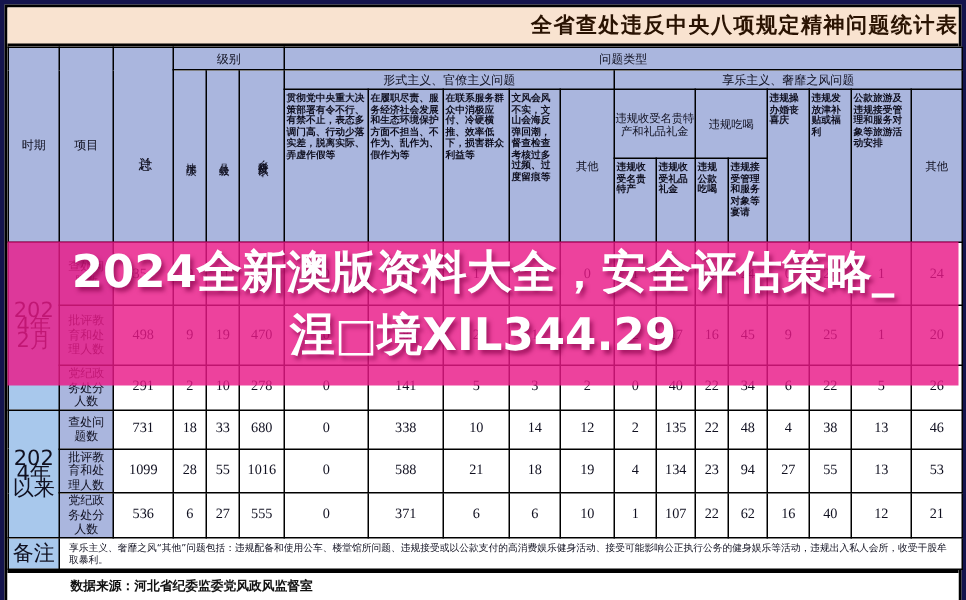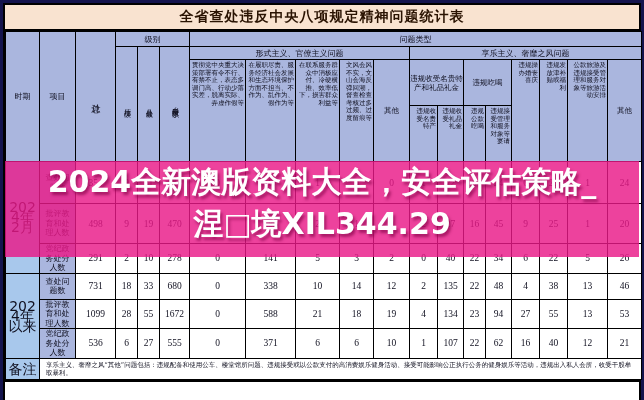--- a/index.html
+++ b/index.html
@@ -1,25 +1,25 @@
 <!DOCTYPE html>
 <html><head>
 <meta charset="utf-8">
 <style>
   html,body{margin:0;padding:0;}
   body{background:#14144d;font-family:"DejaVu Sans","Liberation Sans",sans-serif;}
   .stage{position:relative;width:644px;height:400px;background:#14144d;overflow:hidden;box-sizing:border-box;padding:3px;}
   .frame{border:2px solid #000;background:#fff;}
-  .titlebar{height:24px;background:#f9e3d0;border-bottom:2px solid #000;display:flex;align-items:center;justify-content:center;}
+  .titlebar{height:24px;background:#f9e3d0;border-bottom:2px solid #000;display:flex;align-items:center;justify-content:flex-end;}
   .titlebar .t{font-size:14px;font-weight:bold;color:#2a1302;letter-spacing:1px;}
   table{border-collapse:collapse;width:100%;table-layout:fixed;background:#fff;}
   td,th{border:1px solid #000;text-align:center;vertical-align:middle;padding:0;color:#101020;overflow:hidden;}
   th{background:#aab6de;font-weight:normal;font-size:7.5px;line-height:9px;}
   th.g{font-size:8px;}
-  th.lt{font-size:6.5px;line-height:7.5px;text-align:right;vertical-align:top;padding:2px 1px;word-break:break-all;}
+  th.lt{font-size:6.5px;line-height:7.5px;text-align:left;vertical-align:top;padding:2px 1px;word-break:break-all;font-weight:bold;}
   th.vh{writing-mode:vertical-rl;text-orientation:upright;font-size:7px;letter-spacing:1px;}
   th.vt{writing-mode:vertical-rl;text-orientation:upright;font-size:9px;}
   .rA{height:15px;}.rB{height:13px;margin-left:44px;}.rC{height:46px;}.rD{height:56px;}
   .r0{height:42px;}.r1{height:40px;}.r2{height:28px;}.r3{height:26px;}.r4{height:28px;}.r5{height:26px;}
   .rN{height:20px;}
   td.num{font-family:"Liberation Serif","DejaVu Serif",serif;font-size:9.5px;background:#fff;}
   td.pcell{background:#a8c8ec;font-size:14px;line-height:10px;word-break:break-all;padding:0 2px;}
   td.icell{background:#aab6de;font-size:8px;line-height:9.5px;word-break:break-all;padding:0 2px;}
   td.note{font-size:6.5px;line-height:8px;text-align:left;padding:2px 6px;word-break:break-all;background:#fff;}
   .footerbar{height:18px;background:#fff;border-top:2px solid #000;display:flex;align-items:center;justify-content:space-between;font-size:8.5px;font-weight:bold;color:#111;}
@@ -175,21 +175,21 @@
         <td class="num">4</td>
         <td class="num">38</td>
         <td class="num">13</td>
         <td class="num">46</td>
       </tr>
       <tr class="r4">
         <td class="icell">批评教育和处理人数</td>
         <td class="num">1099</td>
         <td class="num">28</td>
         <td class="num">55</td>
-        <td class="num">1672</td>
+        <td class="num">1016</td>
         <td class="num">0</td>
         <td class="num">588</td>
         <td class="num">21</td>
         <td class="num">18</td>
         <td class="num">19</td>
         <td class="num">4</td>
         <td class="num">134</td>
         <td class="num">23</td>
         <td class="num">94</td>
         <td class="num">27</td>
@@ -219,20 +219,21 @@
       </tr>
 
       <tr class="rN">
         <td class="pcell">备注</td>
         <td class="note" colspan="18">享乐主义、奢靡之风“其他”问题包括：违规配备和使用公车、楼堂馆所问题、违规接受或以公款支付的高消费娱乐健身活动、接受可能影响公正执行公务的健身娱乐等活动，违规出入私人会所，收受干股牟取暴利。</td>
       </tr>
     </tbody>
       </table>
 
     <div class="footerbar">
+      <span class="src">数据来源：河北省纪委监委党风政风监督室</span>
     </div>
 
   </div>
 
   <div class="overlay">
     <div class="l1">2024全新澳版资料大全，安全评估策略_</div>
     <div class="l2">涅□境XIL344.29</div>
   </div>
 </div>
 

